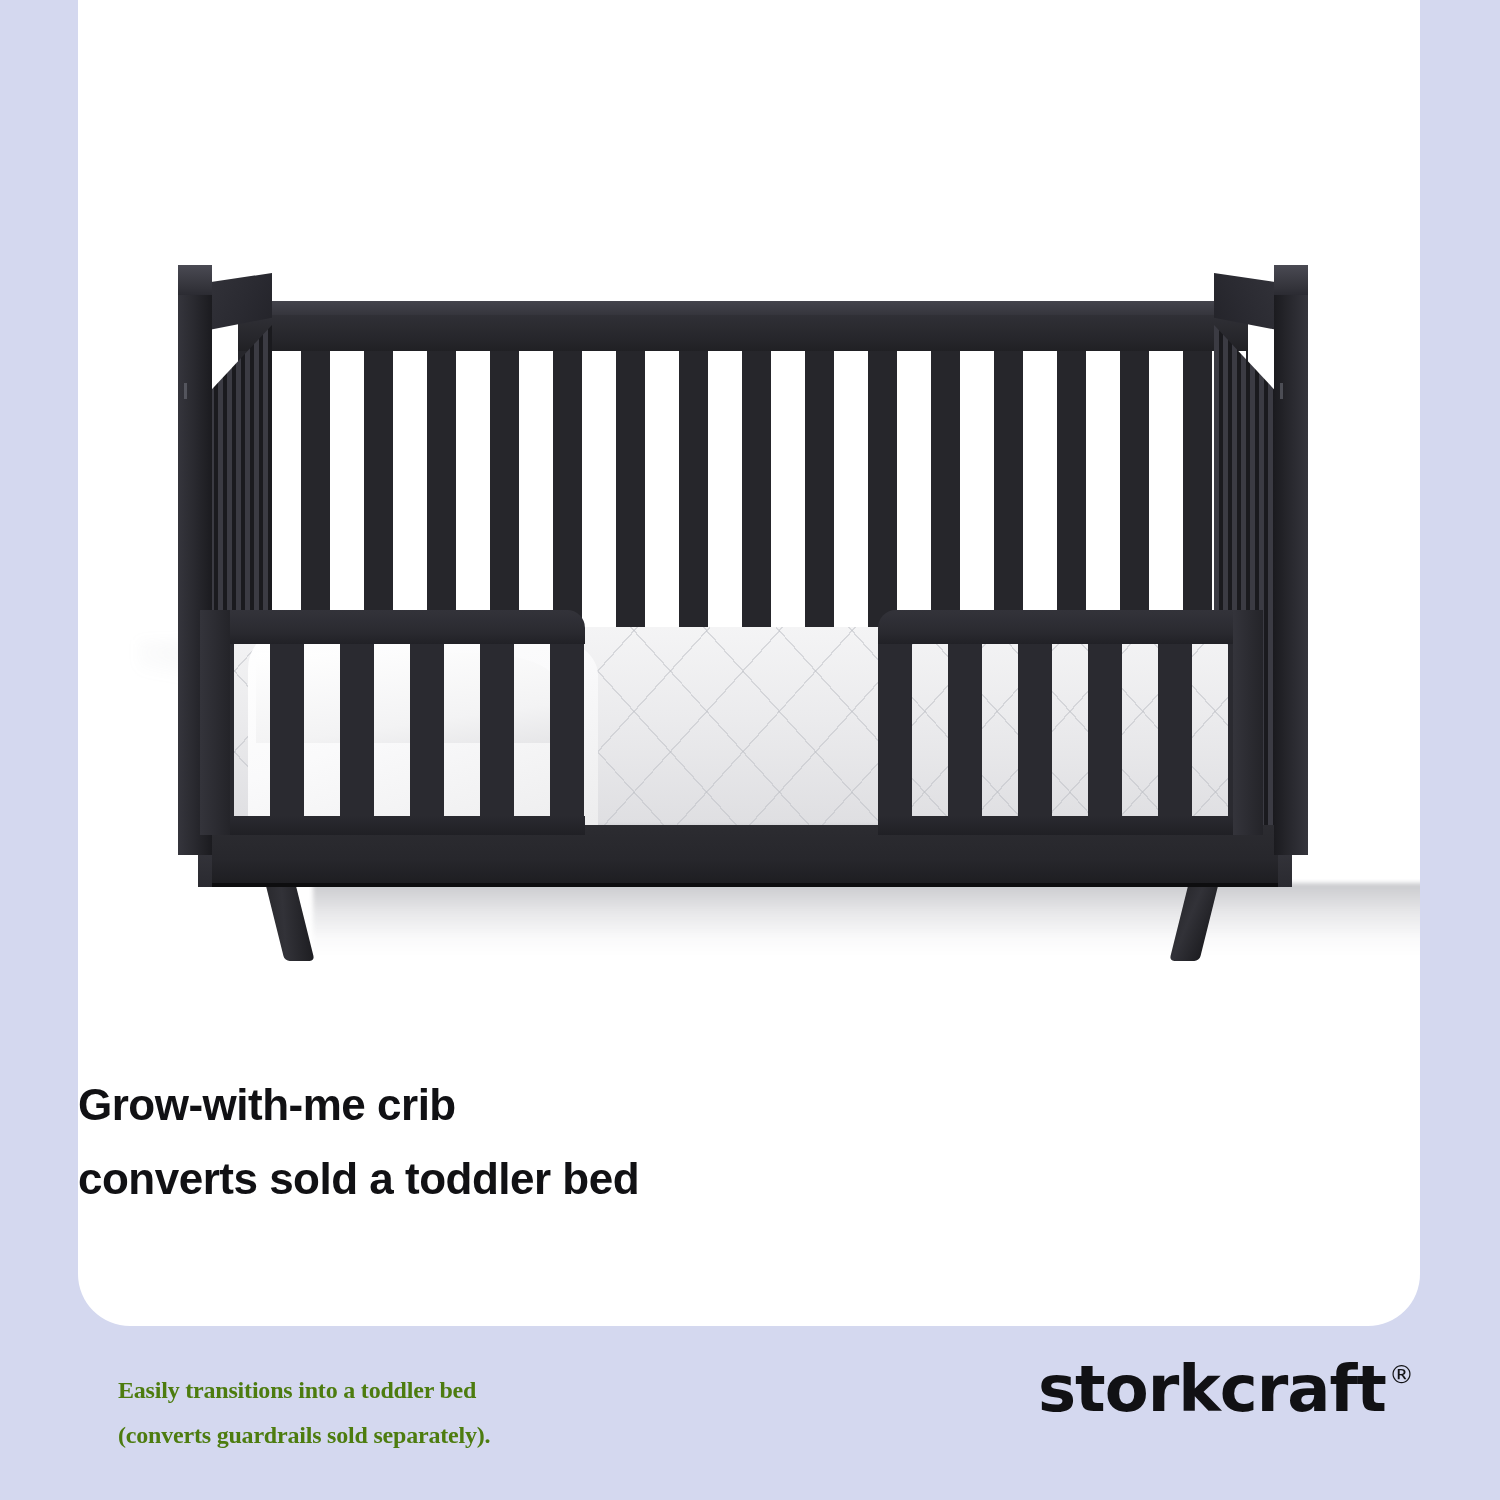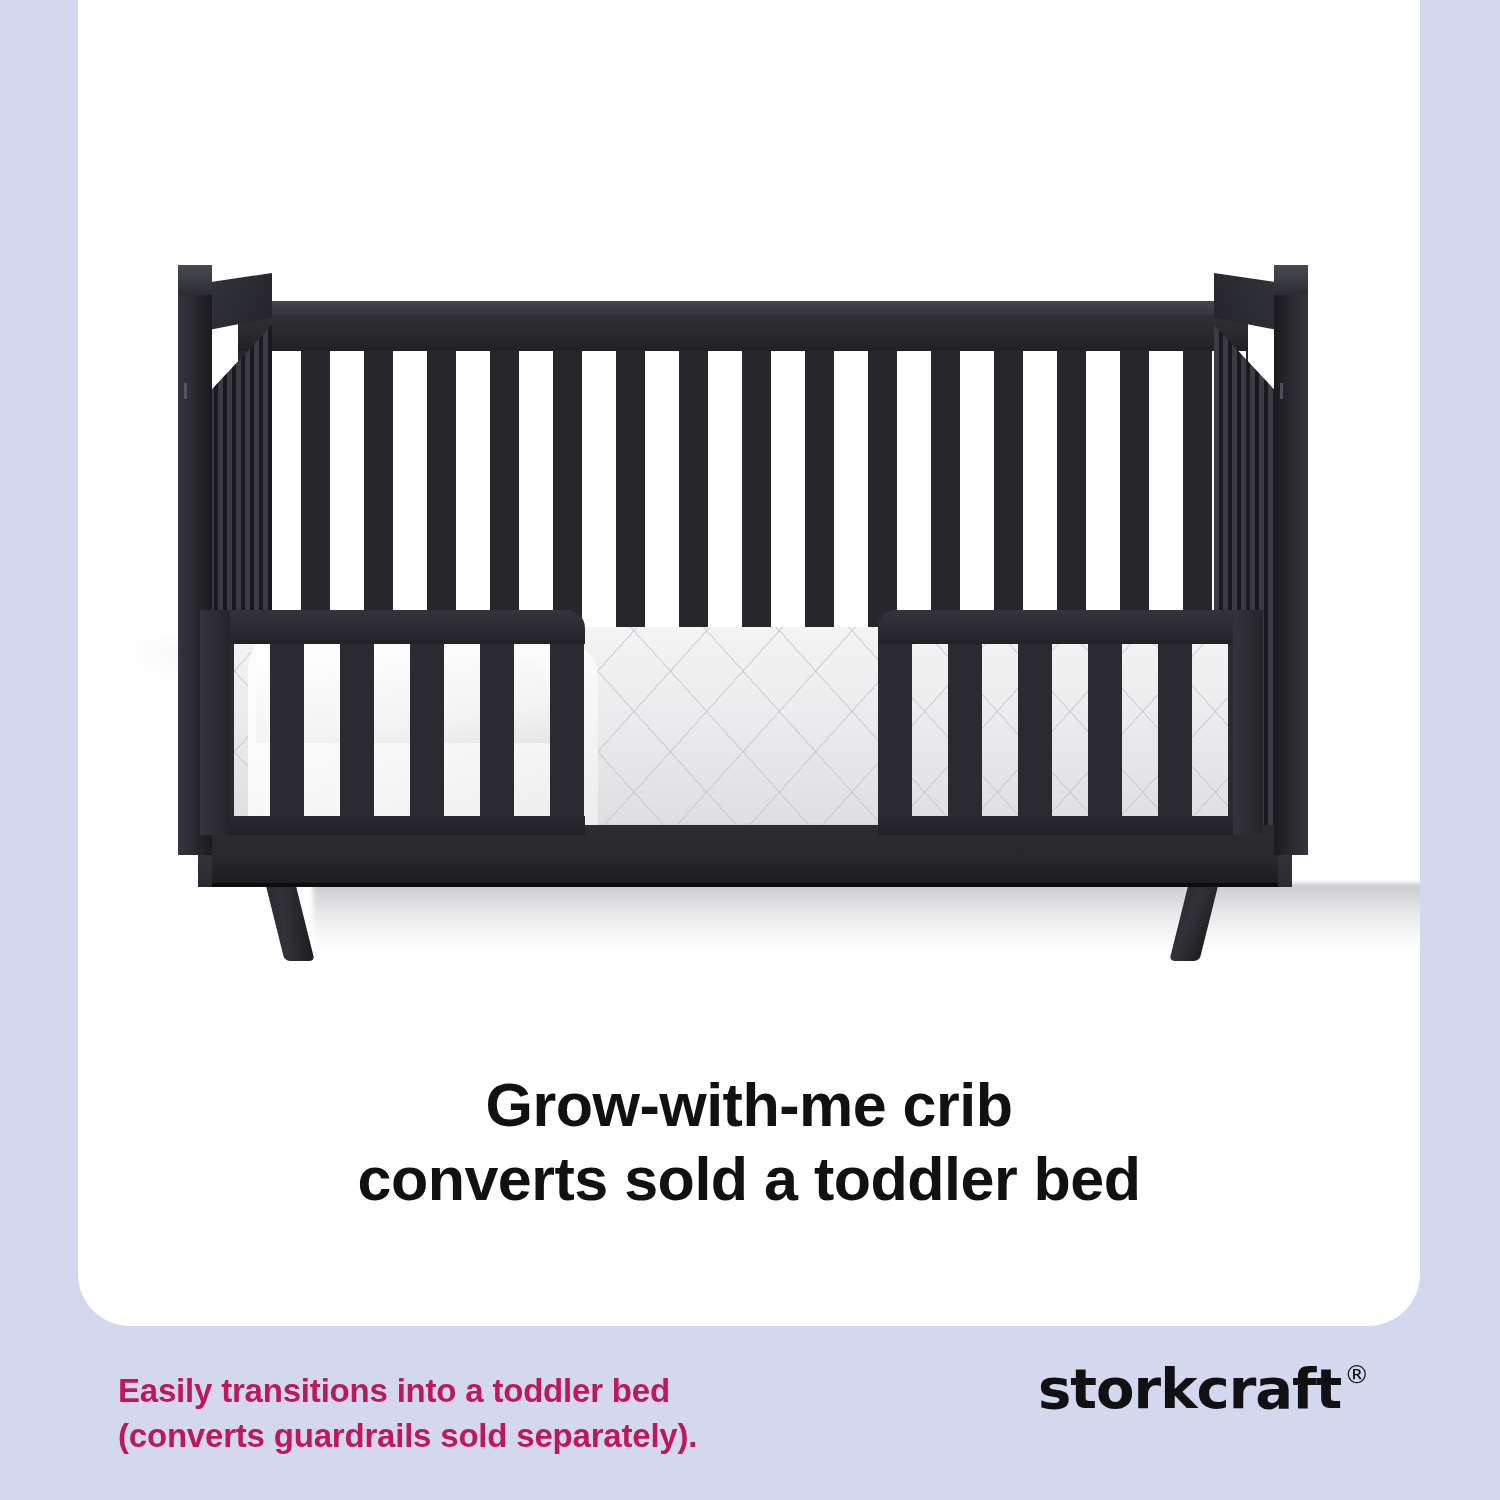--- a/index.html
+++ b/index.html
@@ -354,56 +354,55 @@
   }
   .guardrail.left .gr-endpost  { left: 0; }
   .guardrail.right .gr-endpost { right: 0; }
 
   
   .headline {
     position: absolute;
     left: 0;
     top: 1068px;
     width: 1342px;
-    text-align: center;
     color: #111114;
     font-family: "Liberation Sans", sans-serif;
     font-weight: 700;
-    font-size: 61px;
+    font-size: 44px;
     line-height: 74px;
     letter-spacing: -0.5px;
   }
   .headline .ln { display: block; }
 
   
   .footer-caption {
     position: absolute;
     left: 118px;
     top: 1368px;
-    color: #be185d;
-    font-family: Liberation Sans, sans-serif;
+    color: #4d7c0f;
+    font-family: Liberation Serif, serif;
     font-weight: 700;
-    font-size: 33px;
+    font-size: 24px;
     line-height: 45px;
     letter-spacing: -0.2px;
   }
   .footer-caption .ln { display: block; white-space: nowrap; }
 
   .logo {
     position: absolute;
     left: 1038px;
     top: 1357px;
     display: flex;
     align-items: flex-start;
     color: #111114;
   }
   .logo-word {
     font-family: "DejaVu Sans", sans-serif;
     font-weight: 700;
-    font-size: 56px;
+    font-size: 64px;
     line-height: 64px;
     letter-spacing: -1px;
   }
   .logo-reg {
     font-family: "DejaVu Sans", sans-serif;
     font-size: 25px;
     line-height: 28px;
     margin-left: 3px;
     margin-top: 4px;
   }

